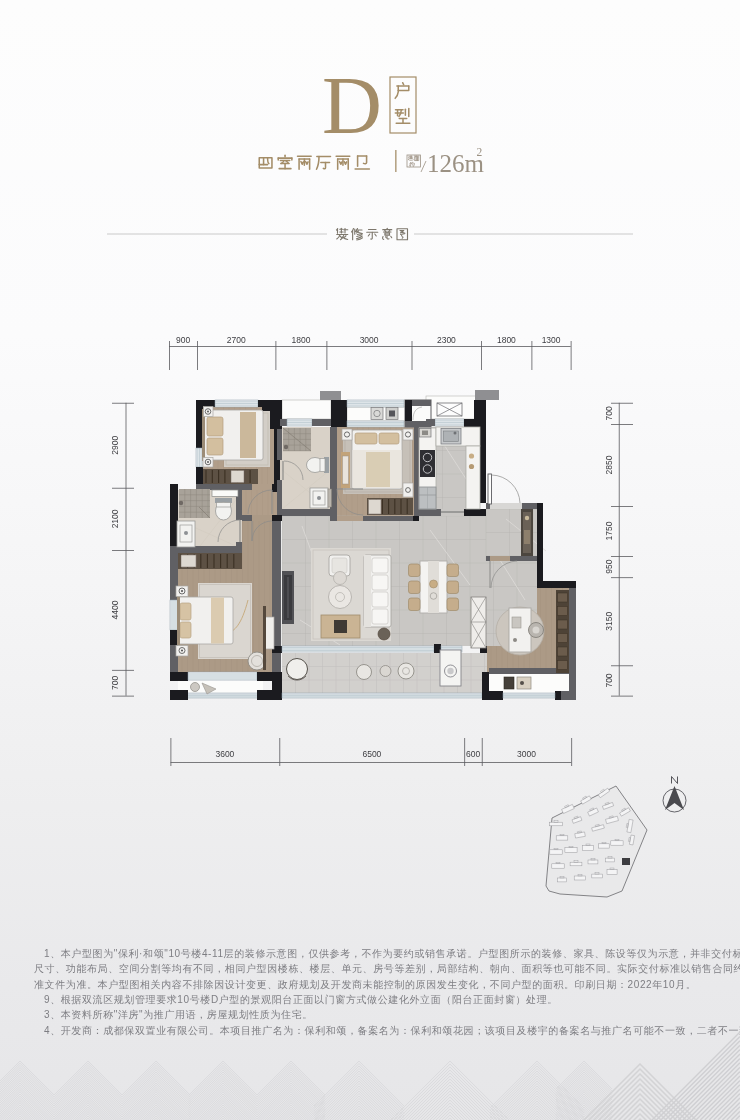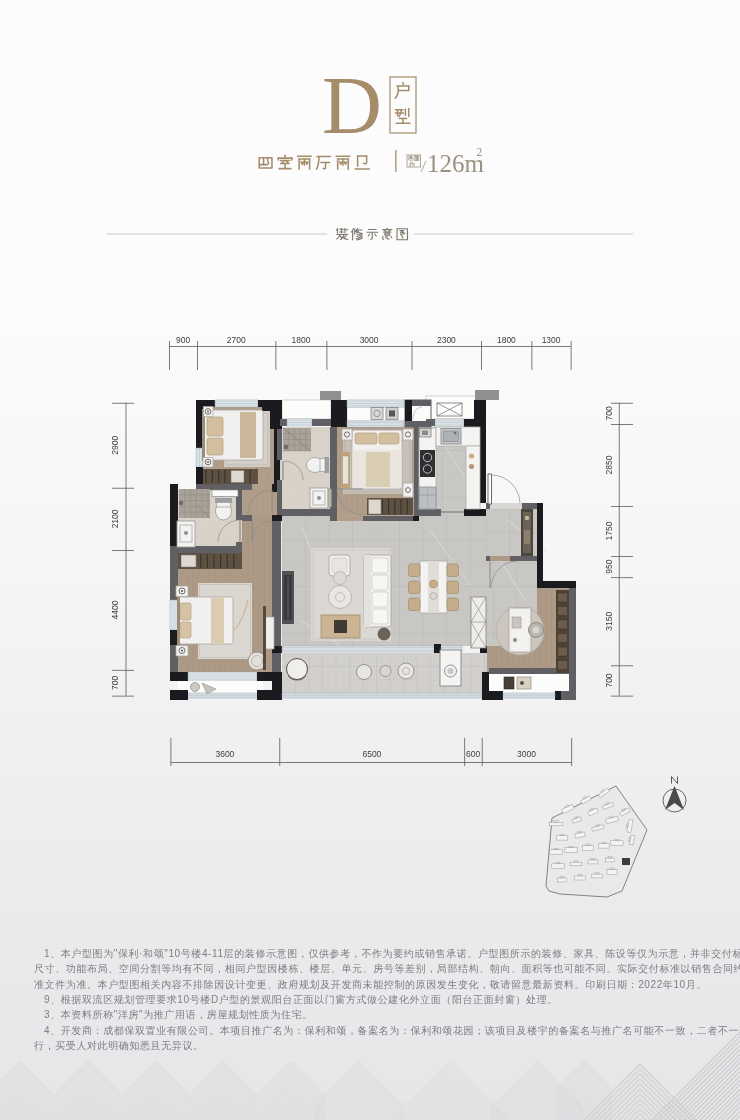--- a/index.html
+++ b/index.html
@@ -1074,18 +1074,17 @@
       <line x1="722.4" y1="1120" x2="740" y2="1102.4" stroke="#cfcfd2" stroke-width="1.4"></line>
       <line x1="726.8" y1="1120" x2="740" y2="1106.8" stroke="#cfcfd2" stroke-width="1.4"></line>
       <line x1="731.2" y1="1120" x2="740" y2="1111.2" stroke="#cfcfd2" stroke-width="1.4"></line>
       <line x1="735.6" y1="1120" x2="740" y2="1115.6" stroke="#cfcfd2" stroke-width="1.4"></line>
     </g>
 </svg>
 
 <div class="abs" style="left:34px;top:946px;width:706px;font-size:10px;line-height:15.35px;color:#7d7d82;letter-spacing:0.6px;white-space:nowrap;">
 <div style="padding-left:10px">1、本户型图为"保利·和颂"10号楼4-11层的装修示意图，仅供参考，不作为要约或销售承诺。户型图所示的装修、家具、陈设等仅为示意，并非交付标准。不同户型的面积</div>
 <div>尺寸、功能布局、空间分割等均有不同，相同户型因楼栋、楼层、单元、房号等差别，局部结构、朝向、面积等也可能不同。实际交付标准以销售合同约定及政府相关部门批</div>
-<div>准文件为准。本户型图相关内容不排除因设计变更、政府规划及开发商未能控制的原因发生变化，敬请留意最新资料。印刷日期：2022年10月。</div>
+<div>准文件为准。本户型图相关内容不排除因设计变更、政府规划及开发商未能控制的原因发生变化，不同户型的面积。印刷日期：2022年10月。</div>
 <div style="padding-left:10px">9、根据双流区规划管理要求10号楼D户型的景观阳台正面以门窗方式做公建化外立面（阳台正面封窗）处理。</div>
 <div style="padding-left:10px">3、本资料所称"洋房"为推广用语，房屋规划性质为住宅。</div>
 <div style="padding-left:10px">4、开发商：成都保双置业有限公司。本项目推广名为：保利和颂，备案名为：保利和颂花园；该项目及楼宇的备案名与推广名可能不一致，二者不一致并不影响购房合同履</div>
-<div>行，买受人对此明确知悉且无异议。</div>
 </div>
 
 </body></html>

